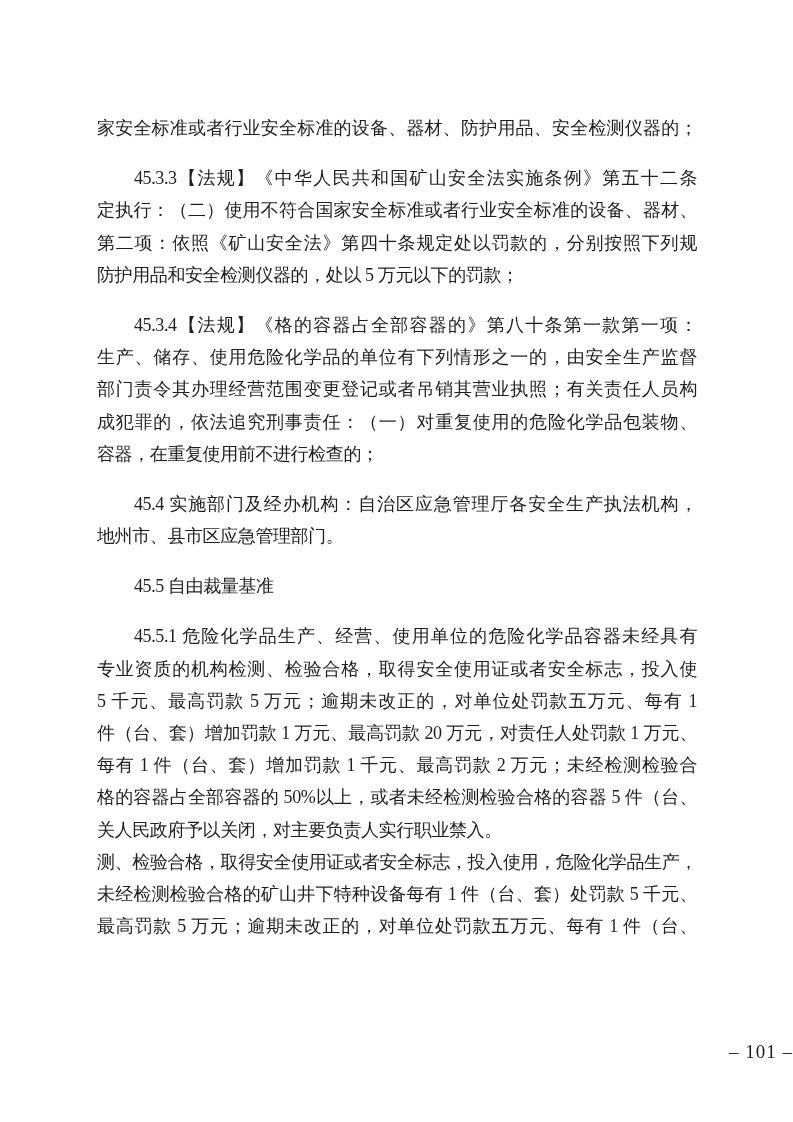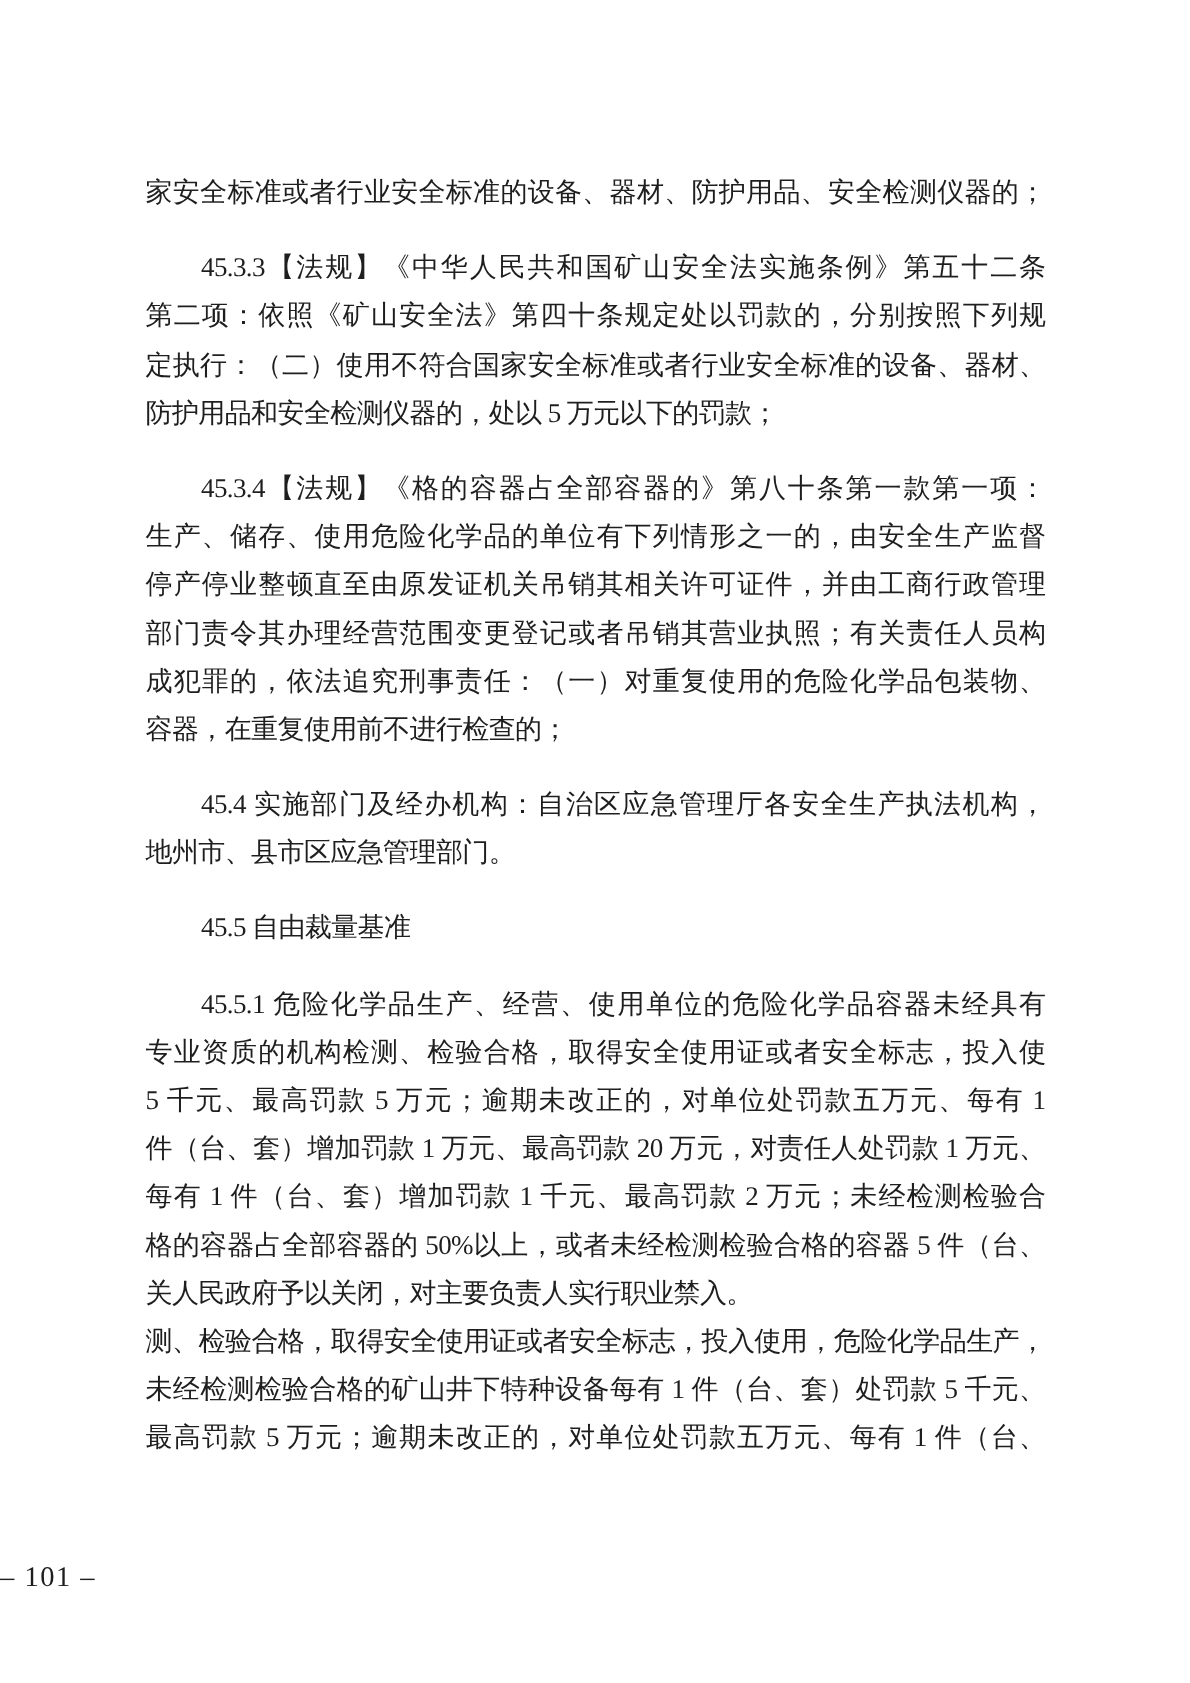--- a/index.html
+++ b/index.html
@@ -41,39 +41,38 @@
   }
   .line.indent {
     text-indent: 37px;
     margin-top: 18px;
   }
   .footer {
     position: absolute;
     left: 0;
     top: 1041px;
     width: 793px;
-    text-align: left;
+    text-align: right;
     font-size: 19px;
     letter-spacing: 1px;
     color: #1e1e1e;
   }
 </style>
 </head>
 <body>
 
 <div class="page">
   <div class="doc-body">
       <div class="line flush">家安全标准或者行业安全标准的设备、器材、防护用品、安全检测仪器的；</div>
       <div class="line indent flush">45.3.3【法规】《中华人民共和国矿山安全法实施条例》第五十二条</div>
+      <div class="line flush">定执行：（二）使用不符合国家安全标准或者行业安全标准的设备、器材、</div>
       <div class="line flush">第二项：依照《矿山安全法》第四十条规定处以罚款的，分别按照下列规</div>
-      <div class="line flush">定执行：（二）使用不符合国家安全标准或者行业安全标准的设备、器材、</div>
       <div class="line">防护用品和安全检测仪器的，处以 5 万元以下的罚款；</div>
       <div class="line indent flush">45.3.4【法规】《格的容器占全部容器的》第八十条第一款第一项：</div>
       <div class="line flush">生产、储存、使用危险化学品的单位有下列情形之一的，由安全生产监督</div>
-      <div class="line flush">停产停业整顿直至由原发证机关吊销其相关许可证件，并由工商行政管理</div>
       <div class="line flush">部门责令其办理经营范围变更登记或者吊销其营业执照；有关责任人员构</div>
       <div class="line flush">成犯罪的，依法追究刑事责任：（一）对重复使用的危险化学品包装物、</div>
       <div class="line">容器，在重复使用前不进行检查的；</div>
       <div class="line indent flush">45.4 实施部门及经办机构：自治区应急管理厅各安全生产执法机构，</div>
       <div class="line">地州市、县市区应急管理部门。</div>
       <div class="line indent">45.5 自由裁量基准</div>
       <div class="line indent flush">45.5.1 危险化学品生产、经营、使用单位的危险化学品容器未经具有</div>
       <div class="line flush">专业资质的机构检测、检验合格，取得安全使用证或者安全标志，投入使</div>
       <div class="line flush">5 千元、最高罚款 5 万元；逾期未改正的，对单位处罚款五万元、每有 1</div>
       <div class="line flush">件（台、套）增加罚款 1 万元、最高罚款 20 万元，对责任人处罚款 1 万元、</div>

